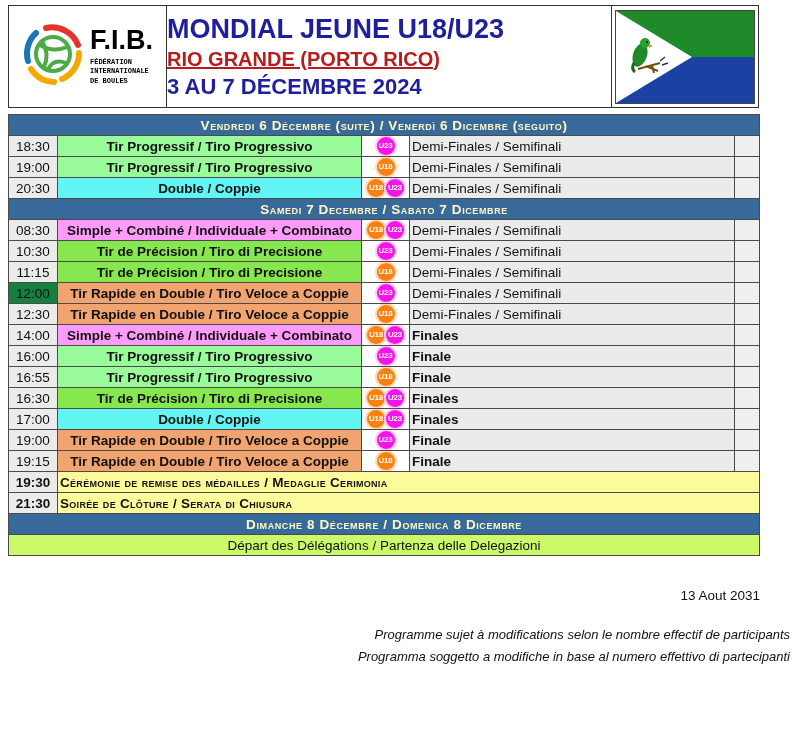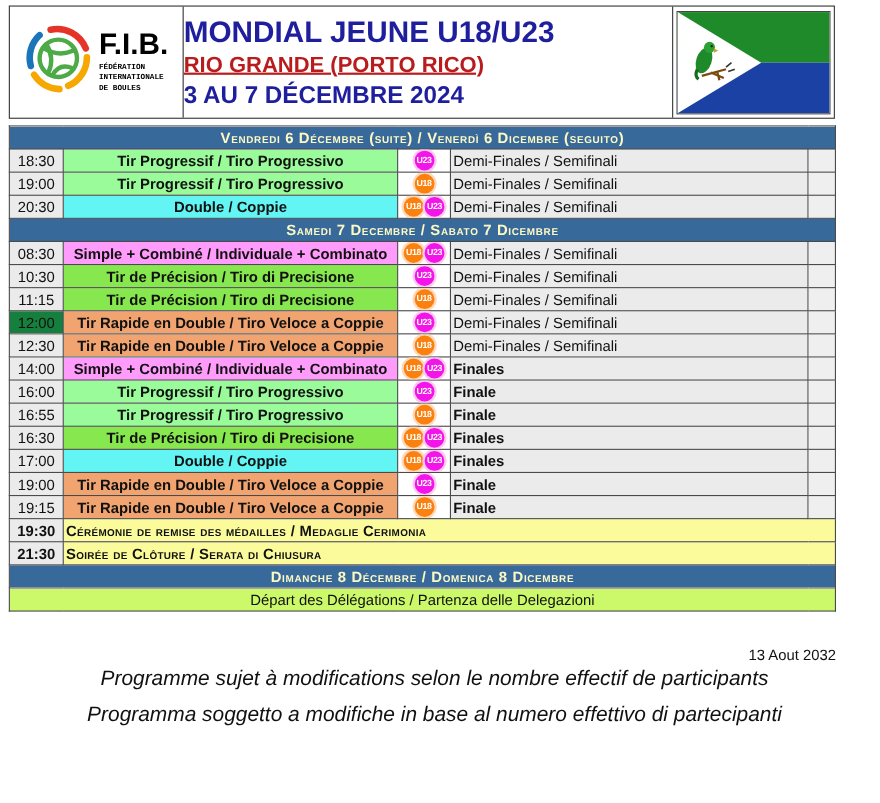--- a/index.html
+++ b/index.html
@@ -64,22 +64,22 @@
     color:#fff;font-size:8px;font-weight:bold;text-align:center;vertical-align:middle;
     letter-spacing:-0.3px;margin:0 0px;
   }
   .badge+.badge{margin-left:1px;}
 
   
   .date-line{
     position:absolute;right:40px;top:588px;font-size:13.5px;text-align:right;
   }
   .notes{
-    position:absolute;left:0;top:602px;width:790px;text-align:center;
-    font-style:italic;font-size:19px;line-height:1.7;
+    position:absolute;left:0;top:624px;width:790px;text-align:right;
+    font-style:italic;font-size:13px;line-height:1.7;
   }
 </style>
 </head>
 <body>
 
 <div class="page">
 
   <div class="top-banner">
 
     <div class="logo-cell">
@@ -261,19 +261,19 @@
         </tr>
         <tr>
           <td class="sec-hd" colspan="5" style="background: rgb(56, 105, 155);">Dimanche 8 Décembre / Domenica 8 Dicembre</td>
         </tr>
         <tr>
           <td class="full-cell" colspan="5" style="background: rgb(204, 249, 106);">Départ des Délégations / Partenza delle Delegazioni</td>
         </tr>
       </tbody>
   </table>
 
-  <div class="date-line">13 Aout 2032</div>
+  <div class="date-line">13 Aout 2031</div>
   <div class="notes">
     <div>Programme sujet à modifications selon le nombre effectif de participants</div>
     <div>Programma soggetto a modifiche in base al numero effettivo di partecipanti</div>
   </div>
 
 </div>
 
 </body></html>

